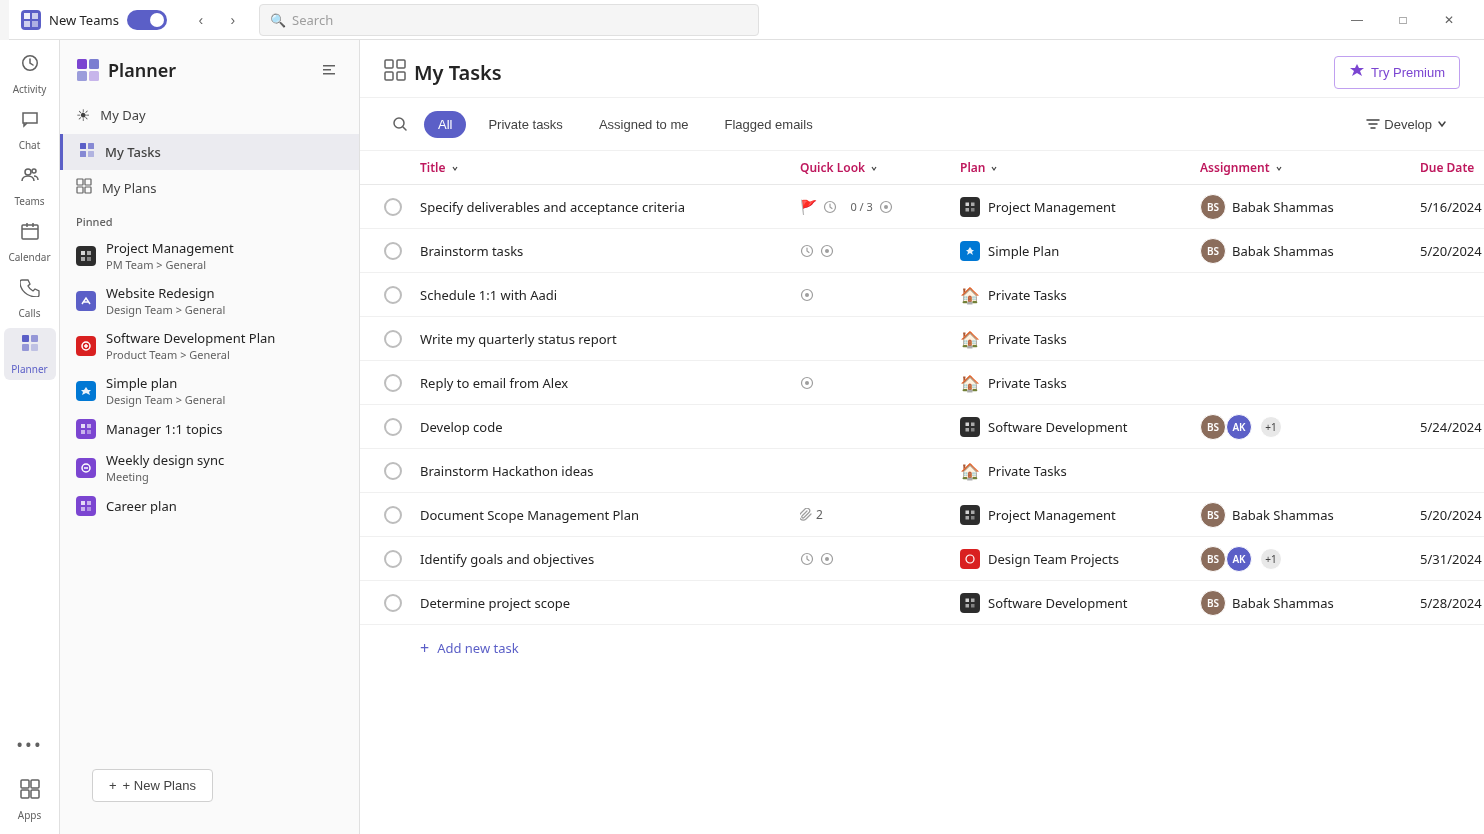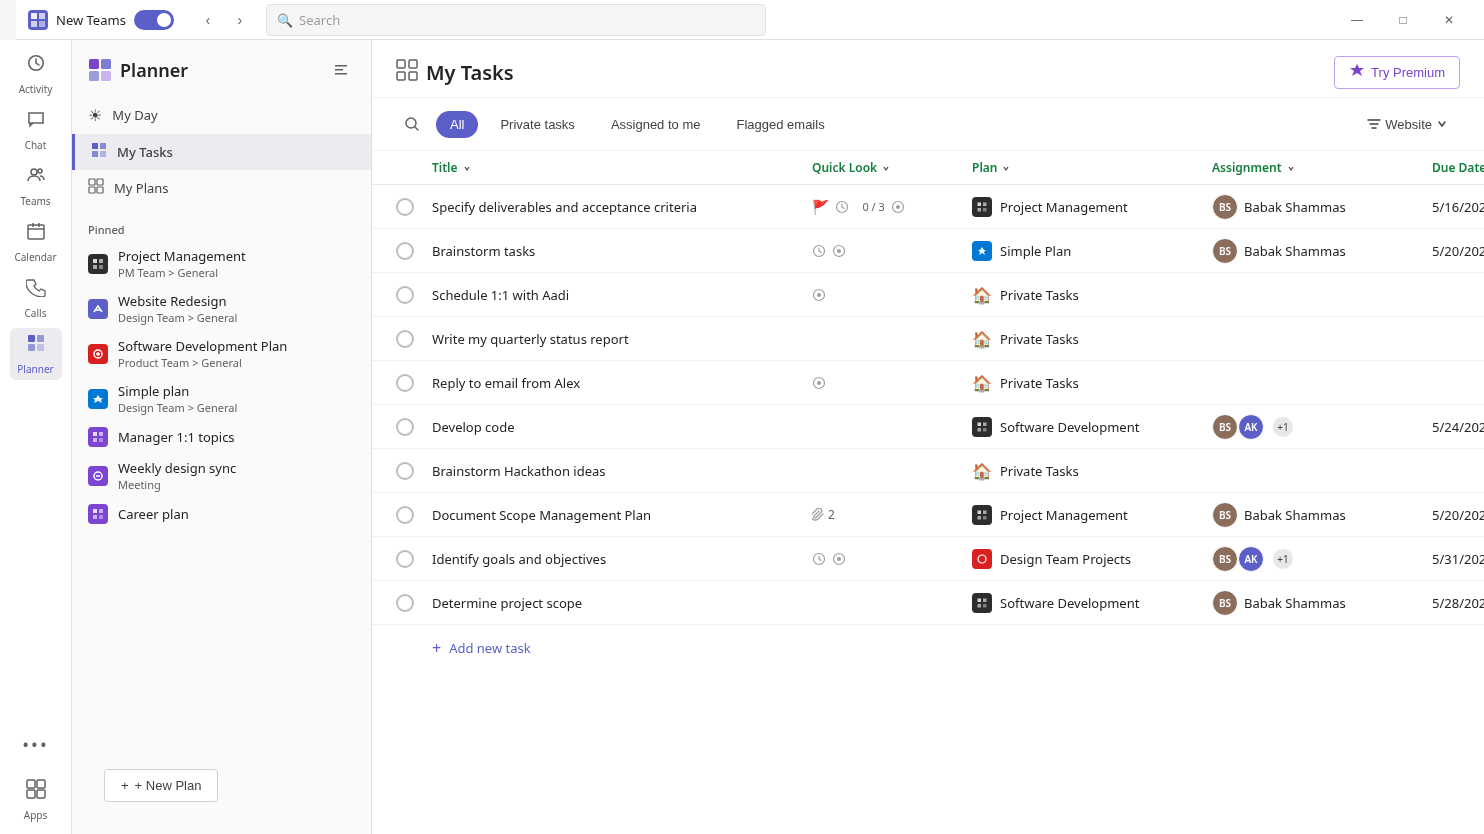--- a/index.html
+++ b/index.html
@@ -1,20 +1,20 @@
 <!DOCTYPE html>
 <html><head>
   <meta charset="utf-8">
   <style>
     * { box-sizing: border-box; margin: 0; padding: 0; }
     body { font-family: 'Segoe UI', system-ui, sans-serif; background: #f5f5f5; display: flex; height: 834px; overflow: hidden; font-size: 13px; color: #242424; }
 
     
     .title-bar {
-      position: fixed; top: 0; left: 16px; right: 0; height: 40px;
+      position: fixed; top: 0; left: 9px; right: 0; height: 40px;
       background: #fff; display: flex; align-items: center; padding: 0 12px;
       border-bottom: 1px solid #e0e0e0; z-index: 100; gap: 12px;
     }
     .title-bar-left { display: flex; align-items: center; gap: 8px; }
     .app-icon { width: 20px; height: 20px; background: #5b5fc7; border-radius: 4px; display: flex; align-items: center; justify-content: center; }
     .toggle-switch {
       width: 40px; height: 20px; background: #5b5fc7; border-radius: 10px;
       position: relative; cursor: pointer;
     }
     .toggle-switch::after {
@@ -29,21 +29,21 @@
       display: flex; align-items: center; padding: 0 10px; gap: 6px; color: #616161;
     }
     .window-controls { margin-left: auto; display: flex; gap: 0; }
     .win-btn { width: 46px; height: 40px; background: none; border: none; cursor: pointer; display: flex; align-items: center; justify-content: center; color: #616161; font-size: 12px; }
 
     
     .main-layout { display: flex; width: 100%; margin-top: 40px; height: calc(834px - 40px); }
 
     
     .icon-nav {
-      width: 72px; background: #fff; border-right: 1px solid #e0e0e0;
+      width: 60px; background: #fff; border-right: 1px solid #e0e0e0;
       display: flex; flex-direction: column; align-items: center; padding: 8px 0; gap: 4px;
     }
     .icon-nav-item {
       width: 52px; height: 52px; display: flex; flex-direction: column;
       align-items: center; justify-content: center; gap: 3px;
       border-radius: 6px; cursor: pointer; color: #616161; font-size: 10px;
     }
     .icon-nav-item.active { color: #5b5fc7; }
     .icon-nav-item .icon-symbol { font-size: 20px; }
     .icon-nav-more { margin-top: auto; }
@@ -59,21 +59,21 @@
     }
     .sidebar-title { display: flex; align-items: center; gap: 8px; font-size: 18px; font-weight: 600; }
     .sidebar-collapse-btn { width: 28px; height: 28px; background: none; border: none; cursor: pointer; border-radius: 4px; display: flex; align-items: center; justify-content: center; color: #616161; }
 
     .sidebar-nav-item {
       display: flex; align-items: center; gap: 10px; padding: 8px 16px;
       cursor: pointer; border-radius: 0; color: #424242; font-size: 13px;
     }
     .sidebar-nav-item.active { background: #ebebf0; border-left: 3px solid #5b5fc7; font-weight: 500; }
 
-    .pinned-section { margin-top: 8px; }
+    .pinned-section { }
     .pinned-label { font-size: 11px; color: #616161; padding: 8px 16px 4px; font-weight: 500; }
     .pinned-item {
       display: flex; align-items: center; gap: 10px; padding: 6px 16px;
       cursor: pointer; font-size: 12px;
     }
     .pinned-item-icon { width: 20px; height: 20px; border-radius: 4px; flex-shrink: 0; display: flex; align-items: center; justify-content: center; font-size: 11px; color: white; }
     .pinned-item-text { display: flex; flex-direction: column; }
     .pinned-item-name { font-size: 13px; color: #242424; }
     .pinned-item-sub { font-size: 11px; color: #616161; }
 
@@ -117,21 +117,21 @@
 
     
     .task-table { flex: 1; overflow-y: auto; }
     .table-header {
       display: grid; grid-template-columns: 36px 380px 160px 240px 220px 120px;
       padding: 8px 24px; border-bottom: 1px solid #e8e8e8;
       position: sticky; top: 0; background: #fff; z-index: 10;
     }
     .table-header-cell {
       display: flex; align-items: center; gap: 4px; font-size: 12px;
-      font-weight: 600; color: #15803d; cursor: pointer;
+      font-weight: 600; color: #be185d; cursor: pointer;
     }
     .table-row {
       display: grid; grid-template-columns: 36px 380px 160px 240px 220px 120px;
       padding: 4px 24px; border-bottom: 1px solid #f0f0f0; align-items: center;
       min-height: 44px;
     }
     .task-checkbox {
       width: 18px; height: 18px; border: 2px solid #bdbdbd; border-radius: 50%;
       cursor: pointer; flex-shrink: 0;
     }
@@ -406,21 +406,21 @@
         </div>
         <div class="pinned-item-text">
           <span class="pinned-item-name">Career plan</span>
         </div>
       </div>
     </div>
 
     <div class="sidebar-footer">
       <button class="new-plan-btn">
         <span>+</span>
-        <span>+ New Plan</span>
+        <span>+ New Plans</span>
       </button>
     </div>
   </div>
 
   <div class="main-content">
     <div class="content-header">
       <div class="page-title">
         <span>
           <svg width="22" height="22" viewBox="0 0 22 22" fill="none">
             <rect x="1" y="1" width="8" height="8" rx="1" stroke="#616161" stroke-width="1.5" fill="none"></rect>
@@ -450,21 +450,21 @@
       </button>
       <button class="tab-btn active">All</button>
       <button class="tab-btn">Private tasks</button>
       <button class="tab-btn">Assigned to me</button>
       <button class="tab-btn">Flagged emails</button>
       <div class="filter-right">
         <button class="filter-btn">
           <svg width="14" height="14" viewBox="0 0 14 14" fill="none">
             <path d="M1 3h12M3 7h8M5 11h4" stroke="#424242" stroke-width="1.5" stroke-linecap="round"></path>
           </svg>
-          <span>Website</span>
+          <span>Develop</span>
           <svg width="12" height="12" viewBox="0 0 12 12" fill="none">
             <path d="M3 4l3 4 3-4" stroke="#424242" stroke-width="1.5" stroke-linecap="round"></path>
           </svg>
         </button>
       </div>
     </div>
 
     <div class="task-table">
 
       <div class="table-header">

